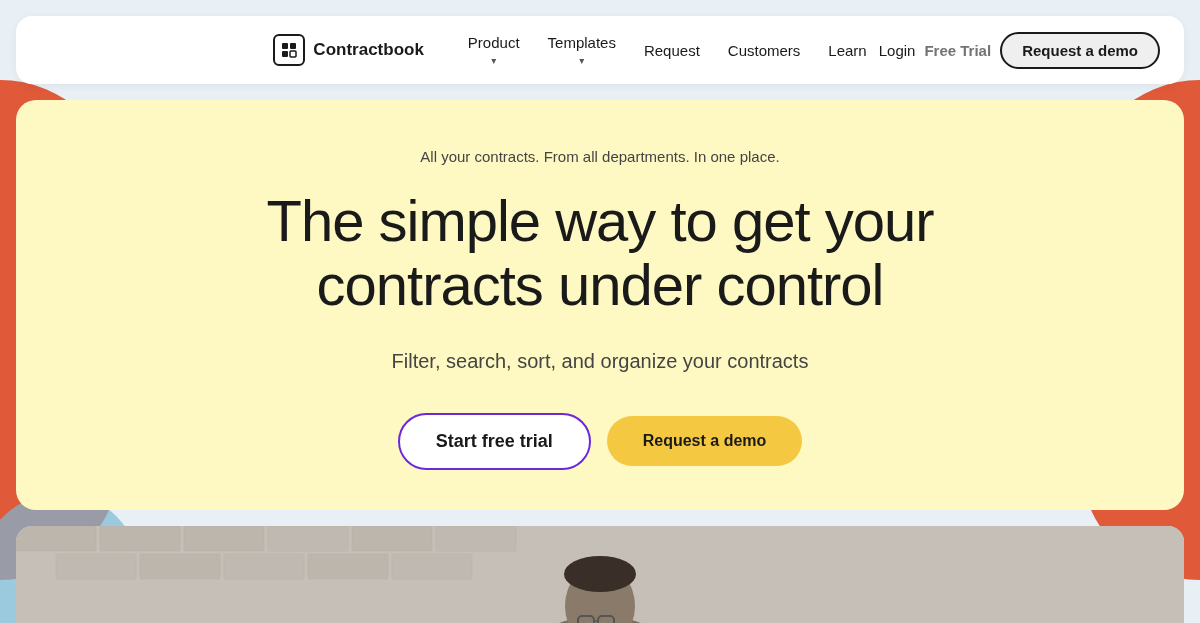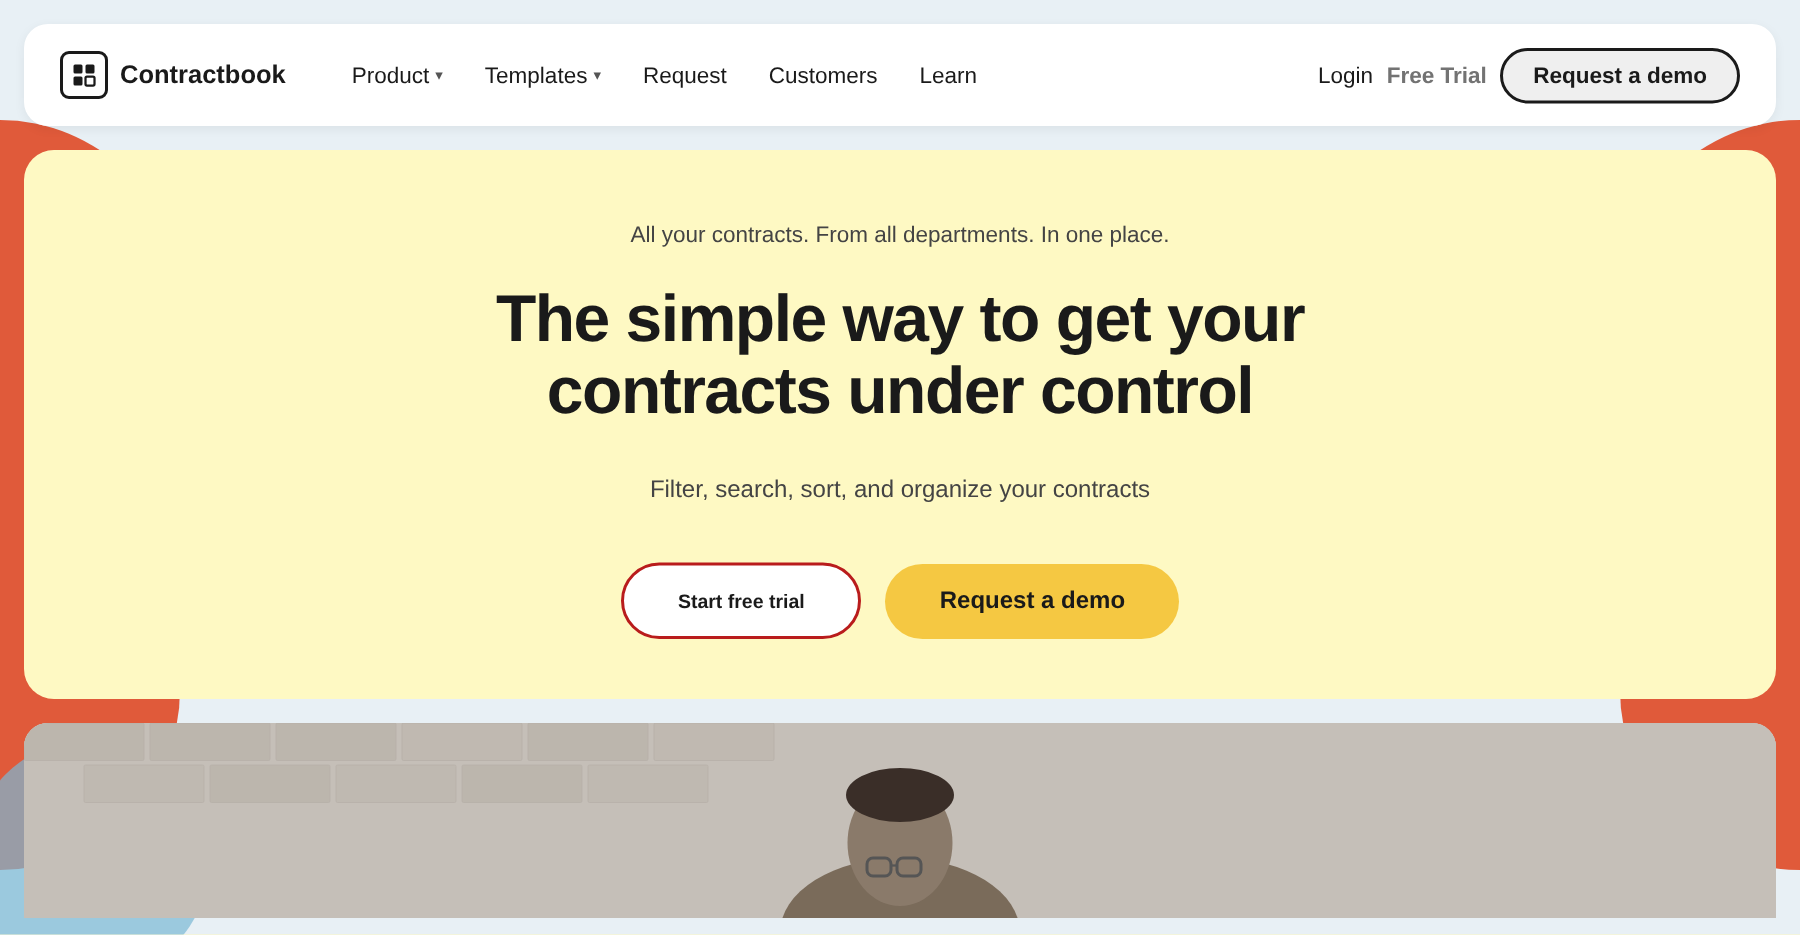--- a/index.html
+++ b/index.html
@@ -60,21 +60,21 @@
     .navbar {
       position: relative;
       z-index: 10;
       background: #ffffff;
       border-radius: 16px;
       margin: 16px;
       padding: 0 24px;
       height: 68px;
       display: flex;
       align-items: center;
-      justify-content: space-between;
+      justify-content: flex-end;
       box-shadow: 0 2px 8px rgba(0,0,0,0.06);
     }
     .navbar-left {
       display: flex;
       align-items: center;
       gap: 32px;
     }
     .logo-area {
       display: flex;
       align-items: center;
@@ -102,20 +102,21 @@
     .nav-item {
       display: flex;
       align-items: center;
       gap: 4px;
       padding: 8px 12px;
       font-size: 15px;
       color: #1a1a1a;
       cursor: pointer;
       border-radius: 8px;
       font-weight: 500;
+      flex-direction: column;
     }
     .nav-item .chevron {
       font-size: 10px;
       color: #555;
     }
     .navbar-right {
       display: flex;
       align-items: center;
       gap: 9px;
     }
@@ -151,45 +152,45 @@
       margin: 0 16px;
       padding: 48px 40px 40px;
       text-align: center;
     }
     .hero-subtitle {
       font-size: 15px;
       color: #444;
       margin-bottom: 24px;
     }
     .hero-title {
-      font-size: 44px;
-      font-weight: 700;
+      font-size: 58px;
+      font-weight: 400;
       color: #1a1a1a;
       line-height: 1.1;
       margin-bottom: 28px;
       letter-spacing: -1px;
     }
     .hero-description {
-      font-size: 16px;
+      font-size: 20px;
       color: #444;
       line-height: 1.6;
       margin-bottom: 36px;
     }
     .hero-buttons {
       display: flex;
       align-items: center;
       justify-content: center;
       gap: 16px;
     }
     .btn-start-trial {
-      font-size: 13px;
+      font-size: 18px;
       font-weight: 600;
       color: #1a1a1a;
       background: #ffffff;
-      border: 2px solid #b91c1c;
+      border: 2px solid #6d28d9;
       border-radius: 50px;
       padding: 16px 36px;
       cursor: pointer;
     }
     .btn-request-demo {
       font-size: 16px;
       font-weight: 700;
       color: #1a1a1a;
       background: #f5c842;
       border: none;

